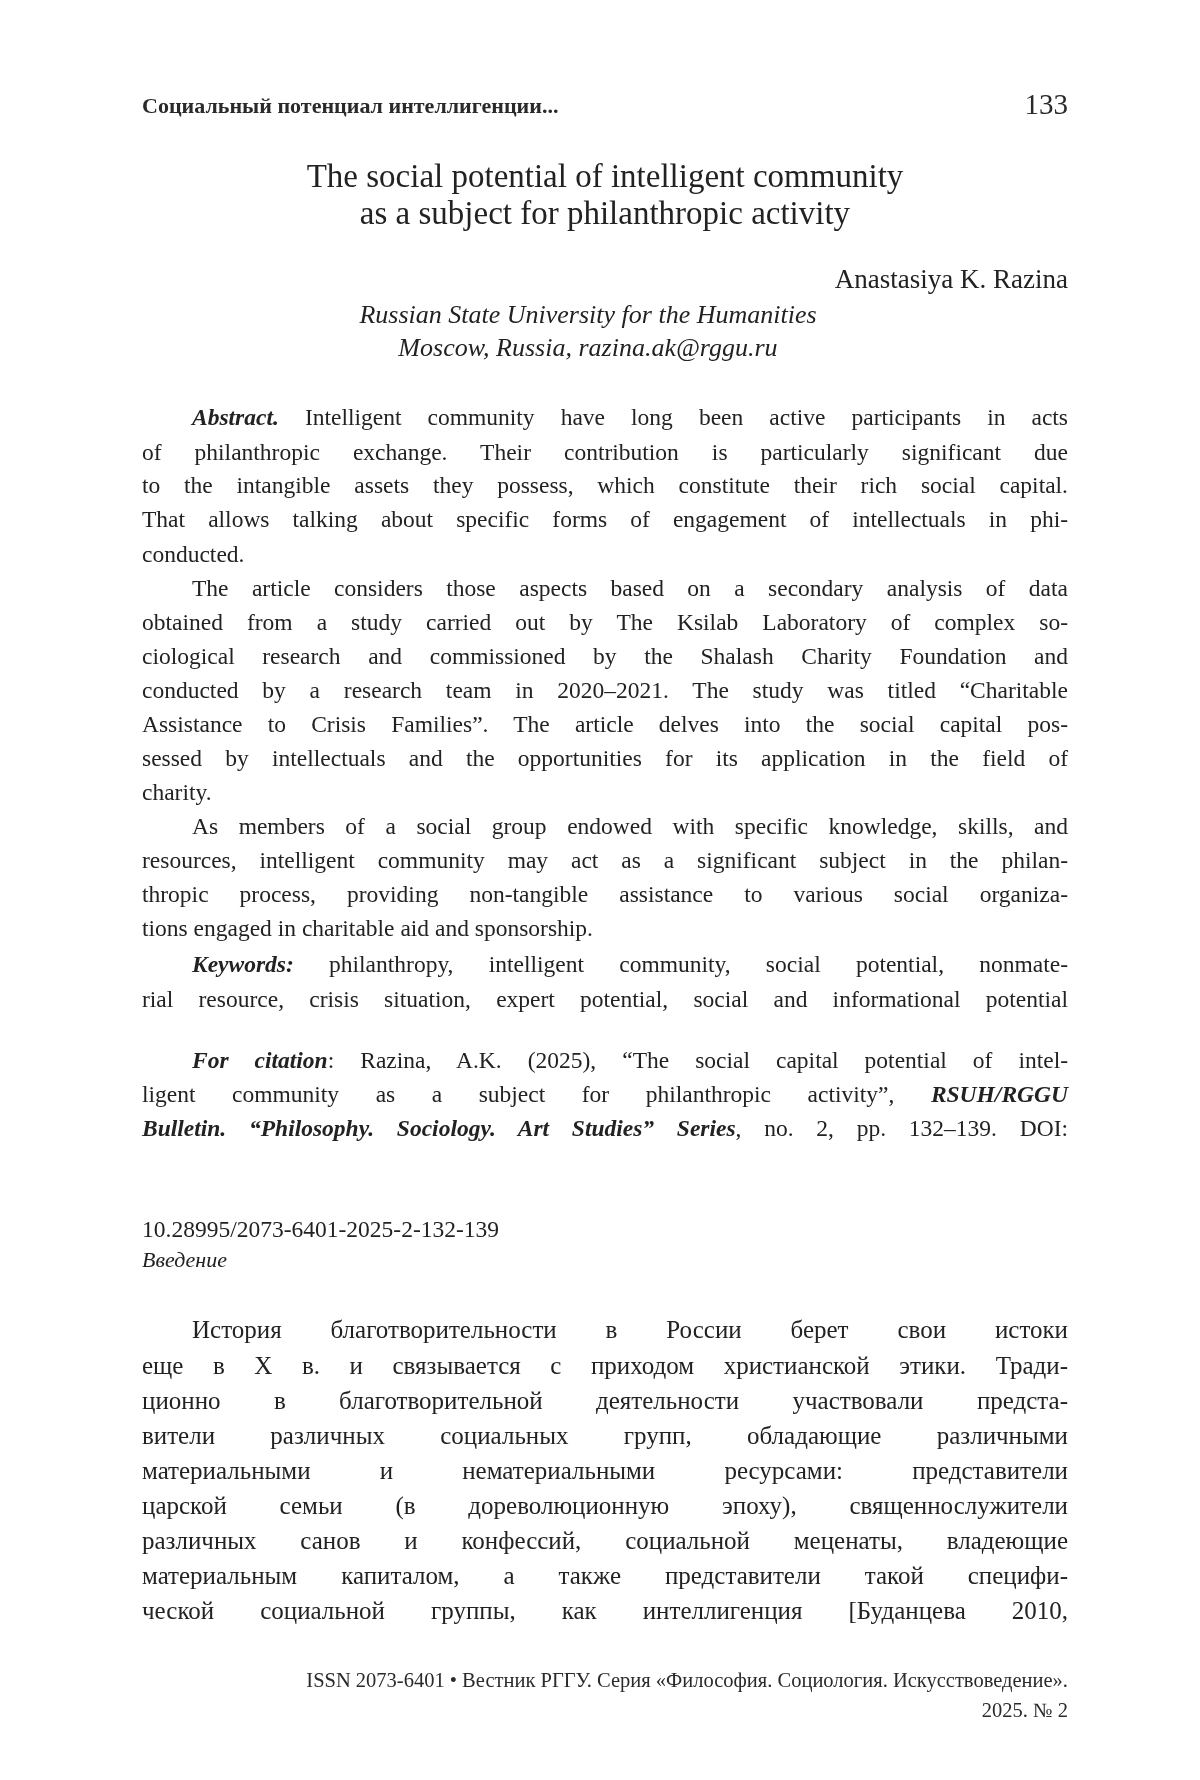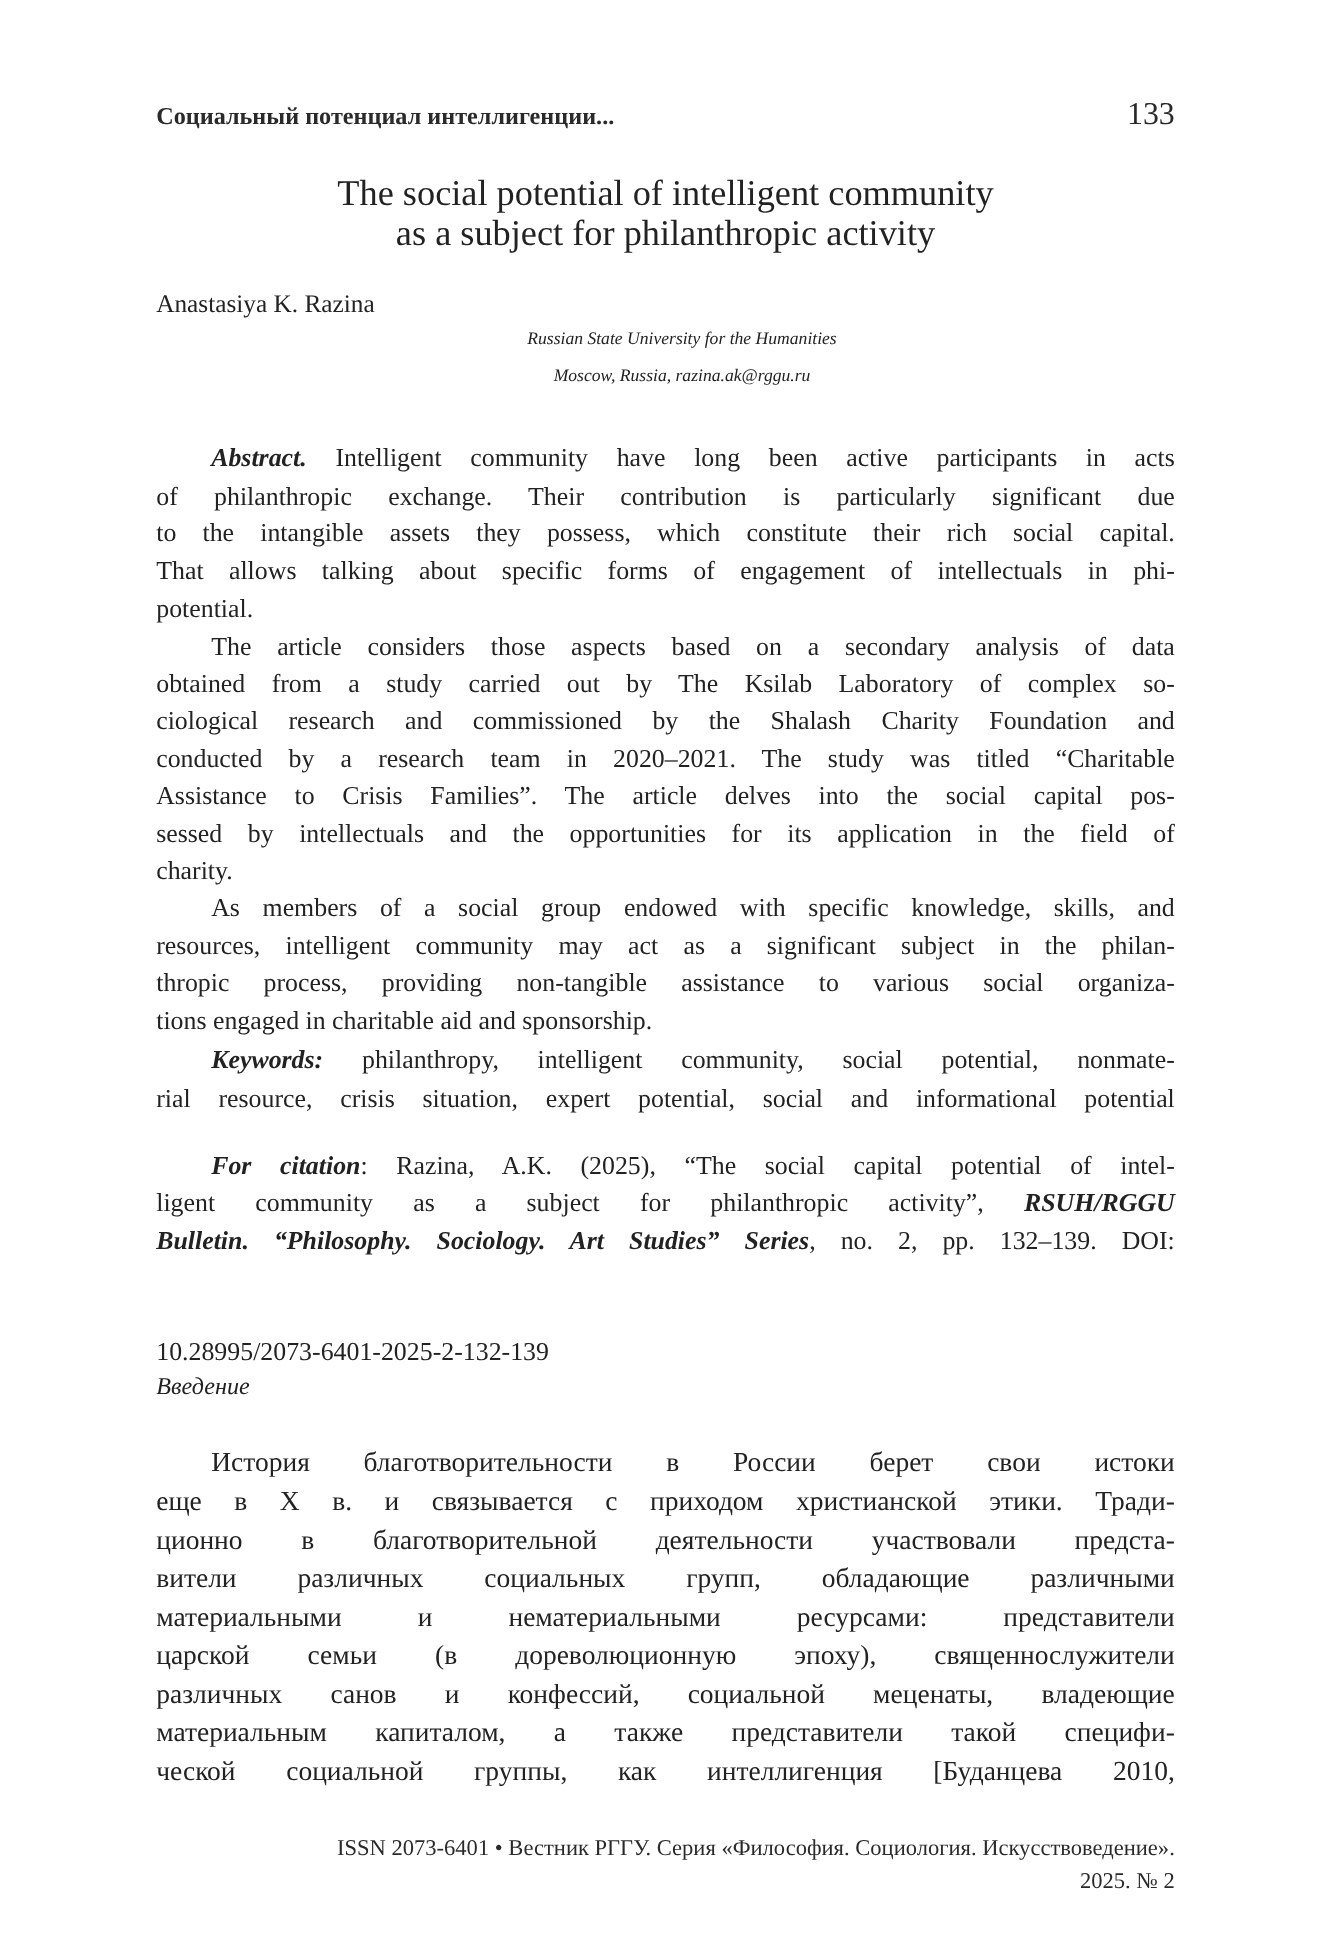--- a/index.html
+++ b/index.html
@@ -2,22 +2,22 @@
 <html><head>
 <meta charset="utf-8">
 <style>
   html, body { margin: 0; padding: 0; background: #ffffff; }
   body { width: 1200px; height: 1780px; position: relative; overflow: hidden;
          font-family: "Liberation Serif", "DejaVu Serif", serif; color: #1e1e1e; }
   .abs { position: absolute; white-space: nowrap; }
   .running-head { left: 142px; top: 93px; font-size: 22px; color: #2a2a2a; font-weight: bold; }
   .page-num { left: 1020px; top: 88px; width: 48px; text-align: right; font-size: 29px; color: #2a2a2a; }
   .title-line { left: 142px; width: 926px; text-align: center; font-size: 33px; color: #222; }
-  .author { left: 142px; width: 926px; text-align: left; font-size: 23px; color: #222; }
-  .affil { left: 157px; width: 926px; text-align: center; font-size: 16px; font-style: italic; color: #222; }
+  .author { left: 142px; width: 926px; text-align: right; font-size: 27px; color: #222; }
+  .affil { left: 125px; width: 926px; text-align: center; font-size: 26px; font-style: italic; color: #222; }
   .jline { position: absolute; left: 142px; width: 926px; font-size: 23.5px; line-height: 28px;
            text-align: justify; text-align-last: justify; white-space: nowrap; color: #222; }
   .jline.indent { left: 192px; width: 876px; }
   .jline.last { text-align-last: left; }
   .it { font-style: italic; font-weight: bold; }
   .section-heading { left: 142px; top: 1247px; font-size: 22px; font-style: italic; color: #222; }
   .ru { font-size: 25px; }
   .footer-line { left: 142px; width: 926px; text-align: right; font-size: 20.5px; color: #2a2a2a; }
 </style>
 </head>
@@ -29,21 +29,21 @@
 <div class="abs title-line" style="top:158px">The social potential of intelligent community</div>
 <div class="abs title-line" style="top:195px">as a subject for philanthropic activity</div>
 <div class="abs author" style="top:264px">Anastasiya K. Razina</div>
 <div class="abs affil" style="top:300px">Russian State University for the Humanities</div>
 <div class="abs affil" style="top:333px">Moscow, Russia, razina.ak@rggu.ru</div>
 
 <div class="jline indent" style="top:403px"><span class="it">Abstract.</span><span> Intelligent community have long been active participants in acts</span></div>
 <div class="jline" style="top:438px">of philanthropic exchange. Their contribution is particularly significant due</div>
 <div class="jline" style="top:471px">to the intangible assets they possess, which constitute their rich social capital.</div>
 <div class="jline" style="top:505px">That allows talking about specific forms of engagement of intellectuals in phi-</div>
-<div class="jline last" style="top:540px">potential.</div>
+<div class="jline last" style="top:540px">conducted.</div>
 
 <div class="jline indent" style="top:574px">The article considers those aspects based on a secondary analysis of data</div>
 <div class="jline" style="top:608px">obtained from a study carried out by The Ksilab Laboratory of complex so-</div>
 <div class="jline" style="top:642px">ciological research and commissioned by the Shalash Charity Foundation and</div>
 <div class="jline" style="top:676px">conducted by a research team in 2020–2021. The study was titled “Charitable</div>
 <div class="jline" style="top:710px">Assistance to Crisis Families”. The article delves into the social capital pos-</div>
 <div class="jline" style="top:744px">sessed by intellectuals and the opportunities for its application in the field of</div>
 <div class="jline last" style="top:778px">charity.</div>
 
 <div class="jline indent" style="top:812px">As members of a social group endowed with specific knowledge, skills, and</div>

